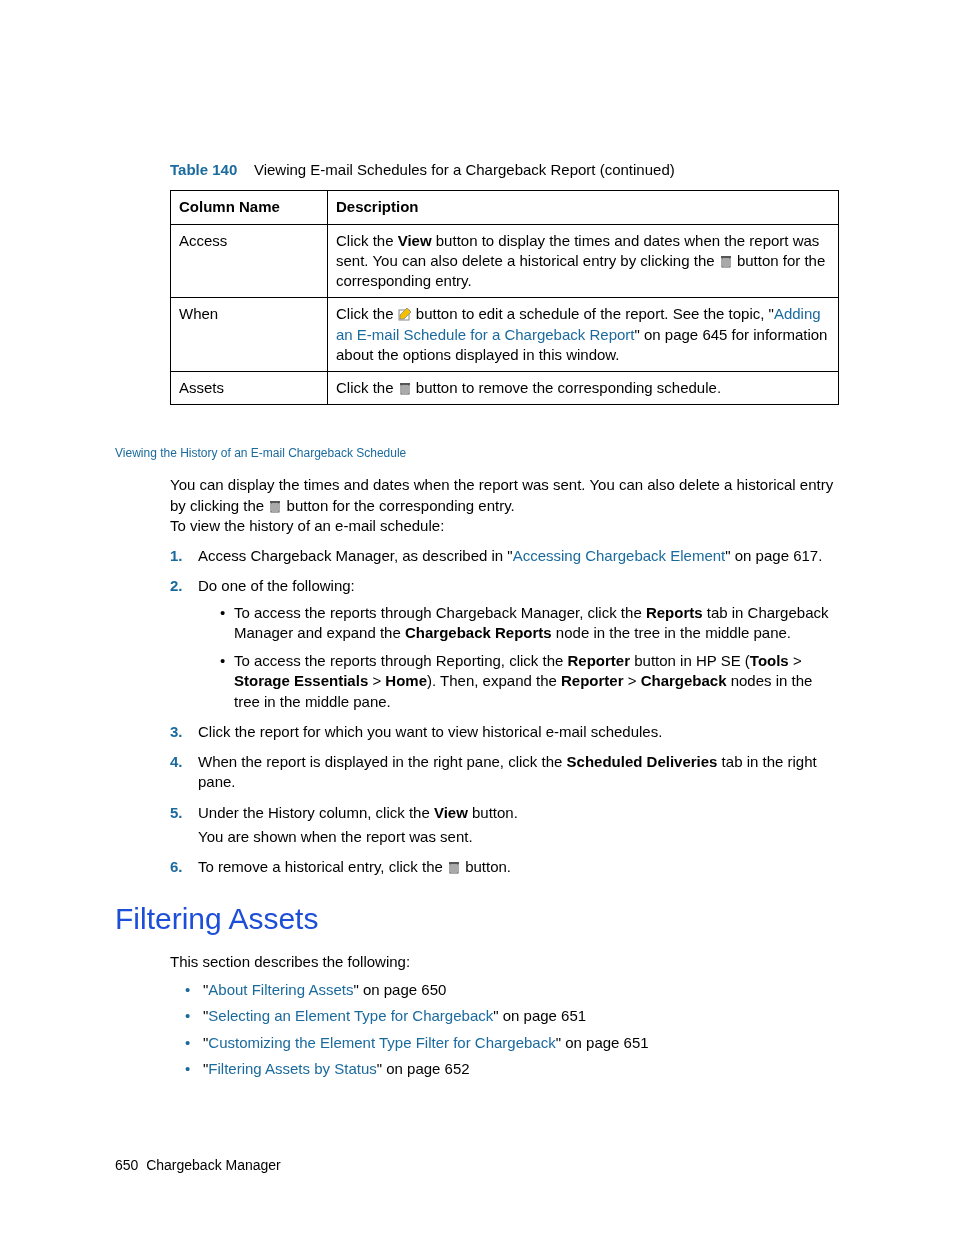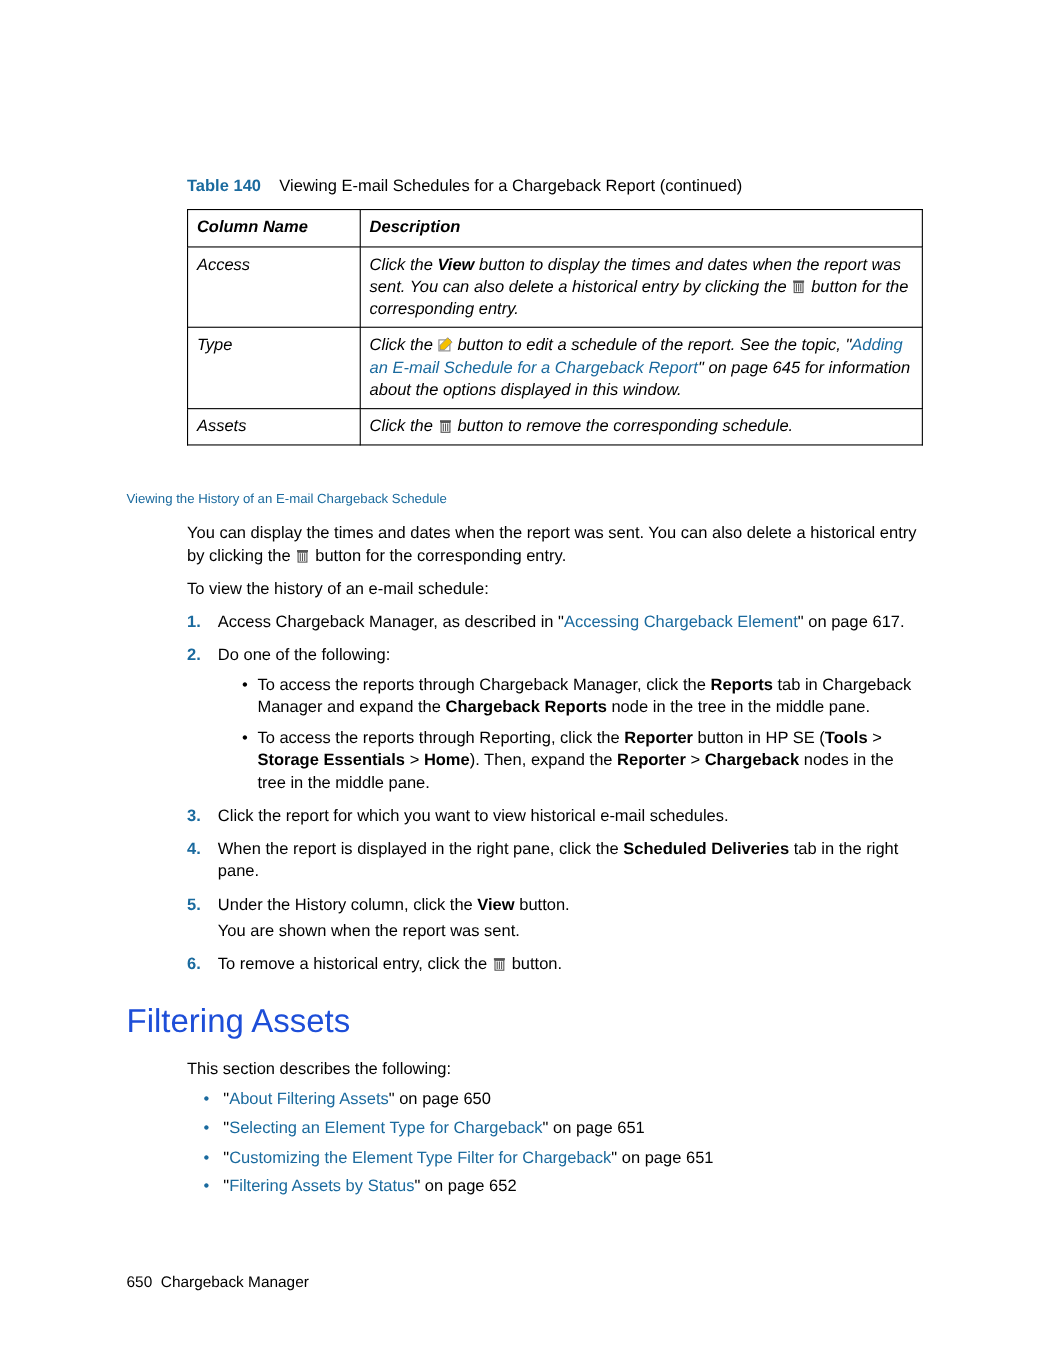--- a/index.html
+++ b/index.html
@@ -22,21 +22,20 @@
     margin-bottom: 10px;
     padding-left: 55px;
   }
   .table-caption .tnum { color: #1a6a9e; font-weight: 700; }
   .table-caption .ttxt { color: #000; }
   table.grid {
     border-collapse: collapse;
     width: 100%;
     margin-left: 55px;
     width: calc(100% - 55px);
-    font-style: italic;
   }
   table.grid th, table.grid td {
     border: 1.5px solid #000;
     padding: 6px 8px;
     vertical-align: top;
     text-align: left;
   }
   table.grid th { font-weight: 700; background: #fff; }
   .col-name { width: 140px; }
   .link { color: #1a6a9e; }
@@ -144,21 +143,21 @@
           <span class="plain">Click the </span><b>View</b><span class="plain"> button to display the times and dates when the report was sent. You can also delete a historical entry by clicking the </span><span class="trash-icon"><svg viewBox="0 0 14 14">
                 <rect x="3" y="4" width="8" height="9" fill="none" stroke="#555" stroke-width="1"></rect>
                 <rect x="2" y="2" width="10" height="2" fill="#555"></rect>
                 <line x1="5" y1="5" x2="5" y2="12" stroke="#555"></line>
                 <line x1="7" y1="5" x2="7" y2="12" stroke="#555"></line>
                 <line x1="9" y1="5" x2="9" y2="12" stroke="#555"></line>
               </svg></span><span class="plain"> button for the corresponding entry.</span>
         </td>
       </tr>
       <tr>
-        <td>Type</td>
+        <td>When</td>
         <td>
           <span class="plain">Click the </span><span class="edit-icon"><svg viewBox="0 0 14 14">
                 <rect x="1" y="3" width="10" height="10" fill="none" stroke="#888" stroke-width="1"></rect>
                 <path d="M9 1 L13 5 L6 12 L2 12 L2 8 Z" fill="#f5c000" stroke="#888" stroke-width="0.8"></path>
               </svg></span><span class="plain"> button to edit a schedule of the report. See the topic, "</span><span class="link">Adding an E-mail Schedule for a Chargeback Report</span><span class="plain">" on page 645 for information about the options displayed in this window.</span>
         </td>
       </tr>
       <tr>
         <td>Assets</td>
         <td>
@@ -178,21 +177,21 @@
 
   <div class="body-indent">
     <span class="plain">You can display the times and dates when the report was sent. You can also delete a historical entry by clicking the </span><span class="trash-icon"><svg viewBox="0 0 14 14">
           <rect x="3" y="4" width="8" height="9" fill="none" stroke="#555" stroke-width="1"></rect>
           <rect x="2" y="2" width="10" height="2" fill="#555"></rect>
           <line x1="5" y1="5" x2="5" y2="12" stroke="#555"></line>
           <line x1="7" y1="5" x2="7" y2="12" stroke="#555"></line>
           <line x1="9" y1="5" x2="9" y2="12" stroke="#555"></line>
         </svg></span><span class="plain"> button for the corresponding entry.</span>
   </div>
-  <div class="body-indent" style="margin-top:10px">To view the history of an e-mail schedule:</div>
+  <div class="body-indent" style="">To view the history of an e-mail schedule:</div>
 
   <ol class="steps">
     <li>
       <span class="num">1.</span>
       <span class="plain">Access Chargeback Manager, as described in "</span><span class="link">Accessing Chargeback Element</span><span class="plain">" on page 617.</span>
     </li>
     <li>
       <span class="num">2.</span>
       <span class="plain">Do one of the following:</span>
       <ul class="bullets">

